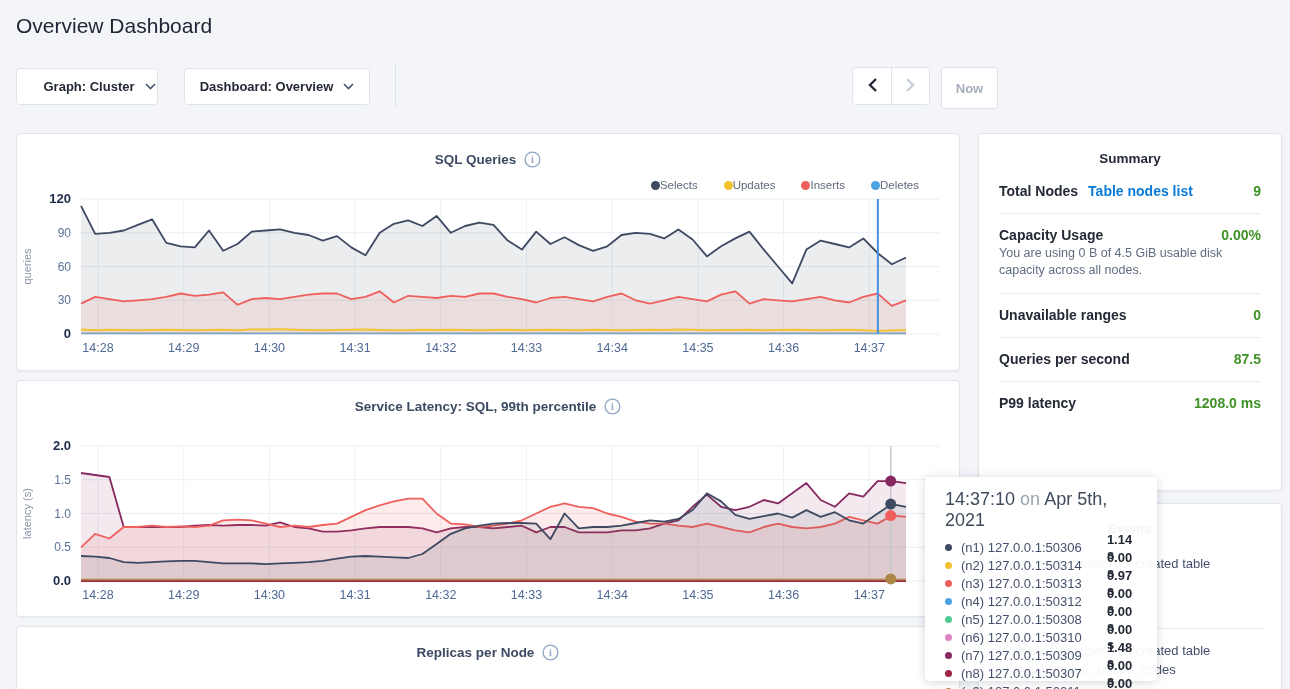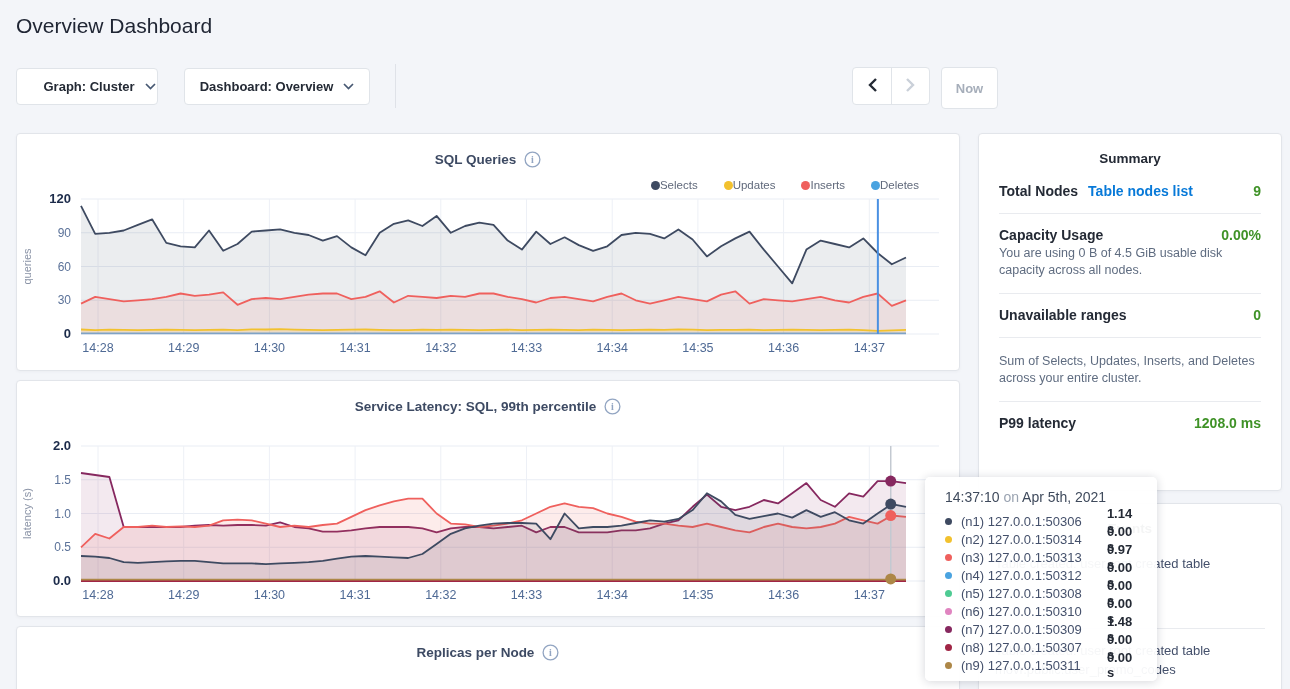--- a/index.html
+++ b/index.html
@@ -48,21 +48,21 @@
   
   #events { left:978px; top:503px; width:304px; height:200px; }
   .ev-row { position:absolute; left:16px; width:272px; font-size:13px; color:#44506b; line-height:19px; }
   #ev-row-1 { top:50px; }
   .ev-divider { position:absolute; left:16px; right:16px; top:124px; border-top:1px solid #e9ebef; }
   #ev-row-2 { top:137px; }
 
   
   .tooltip { position:absolute; left:925px; top:477px; width:232px; height:204px; background:rgba(255,255,255,0.95);
              border-radius:5px; box-shadow:0 1px 10px rgba(20,30,50,0.18); z-index:5; padding:12px 14px 0 20px; }
-  .tt-header { font-size:14px; color:#3f4a5c; }
+  .tt-header { font-size:18px; color:#3f4a5c; }
   .tt-on { color:#9aa3b1; }
   .tt-rows { margin-top:7px; }
   .tt-row { display:flex; align-items:center; height:18px; font-size:13px; color:#44506b; }
   .tt-dot { width:7px; height:7px; border-radius:50%; margin-right:9px; flex:none; }
   .tt-label { width:146px; }
   .tt-value { font-weight:700; color:#242a35; }
 
   .chev svg, .info svg { display:block; }
   .info { display:inline-flex; }
 </style>
@@ -268,21 +268,24 @@
           </div>
           <div class="sum-sub">You are using 0 B of 4.5 GiB usable disk capacity across all nodes.</div>
         </div>
         <div class="sum-row">
           <div class="sum-main">
             <span class="sum-label">Unavailable ranges</span>
             <span class="sum-value" style="color:#3f9227">0</span>
           </div>
         </div>
         <div class="sum-row">
-          <div class="sum-sub">Sum of Selects, Updates, Inserts, and Deletes across your entire cluster.</div>
+          <div class="sum-main">
+            <span class="sum-label">Queries per second</span>
+            <span class="sum-value" style="color:#3f9227">87.5</span>
+          </div>
         </div>
         <div class="sum-row">
           <div class="sum-main">
             <span class="sum-label">P99 latency</span>
             <span class="sum-value" style="color:#3f9227">1208.0 ms</span>
           </div>
         </div>
       </div>
   </div>
 

